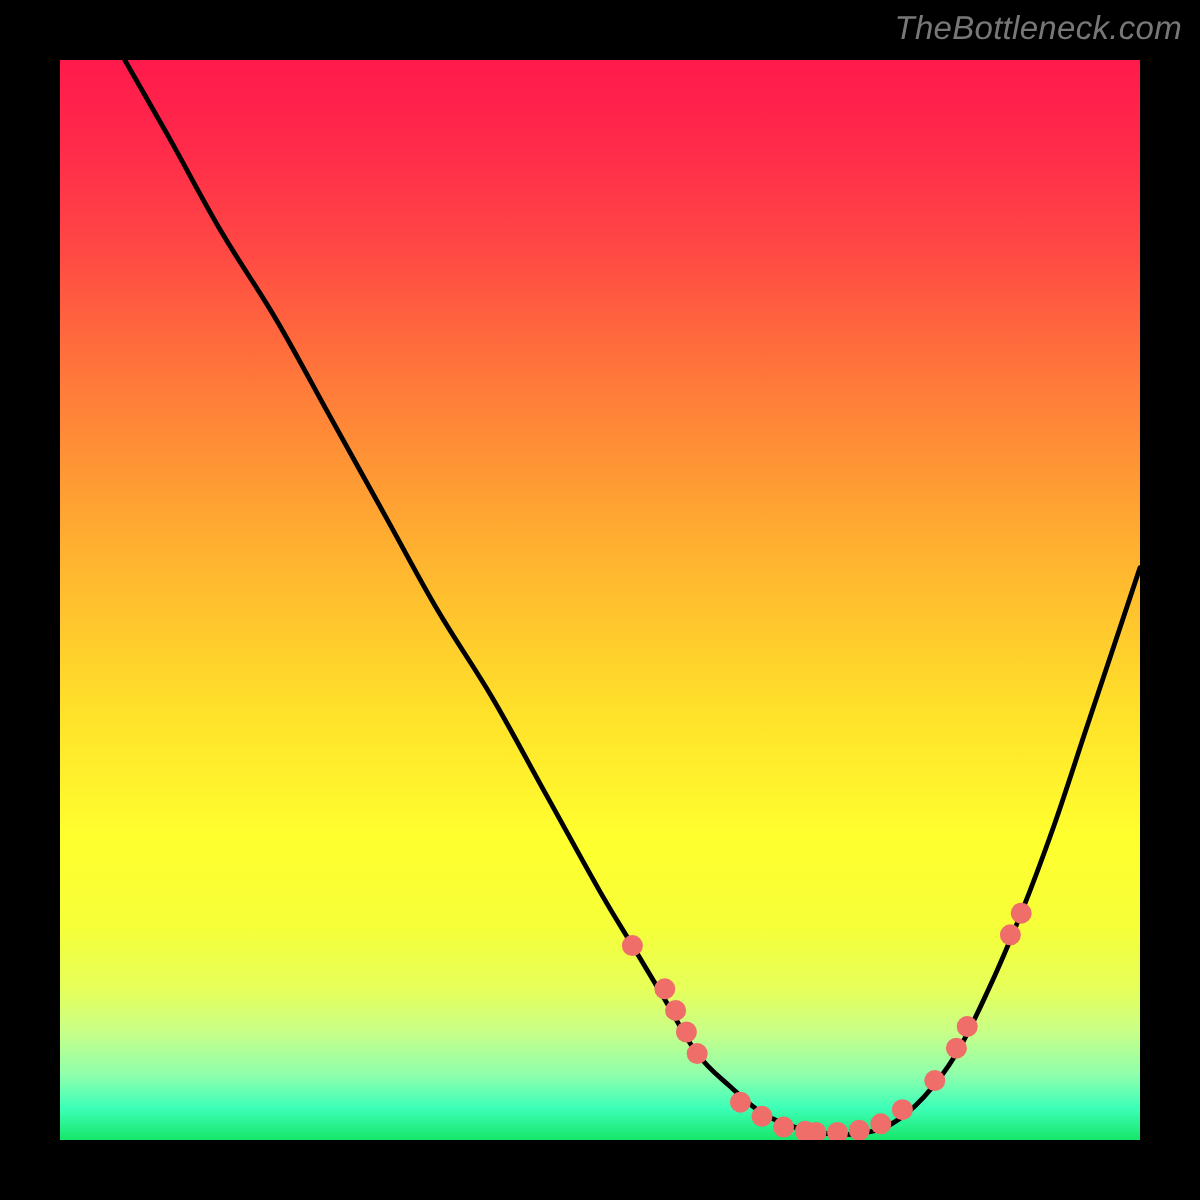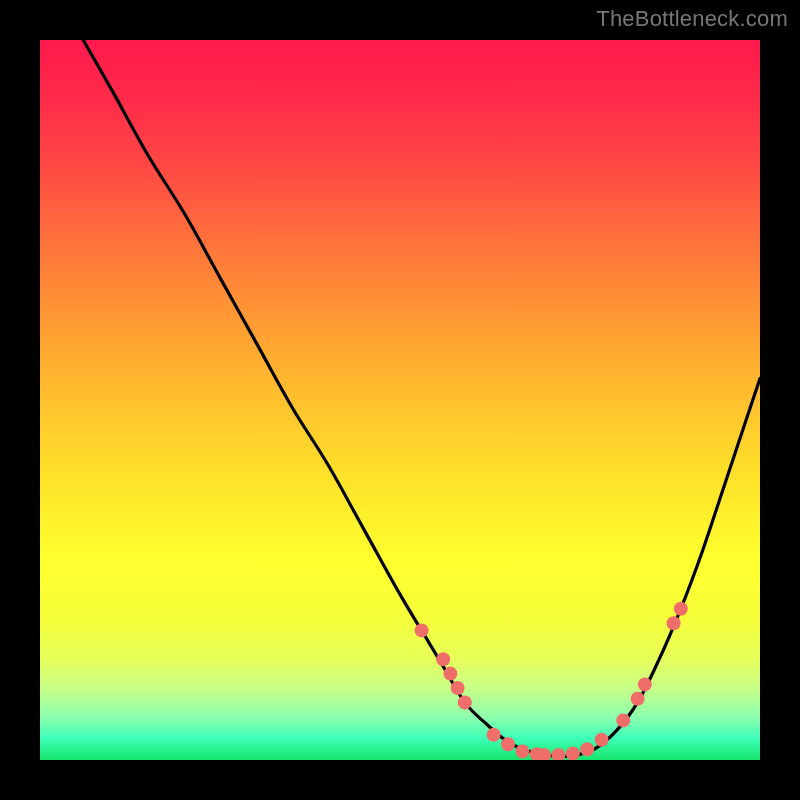--- a/index.html
+++ b/index.html
@@ -43,20 +43,21 @@
   }
   .watermark {
     position: absolute;
     top: 6px;
     right: 12px;
     color: #777;
     font-size: 22px;
     font-weight: 500;
     letter-spacing: 0.2px;
     user-select: none;
+    font-style: italic;
   }
   svg.curve {
     position: absolute;
     left: 0;
     top: 0;
     width: 720px;
     height: 720px;
   }
 </style>
 </head>

